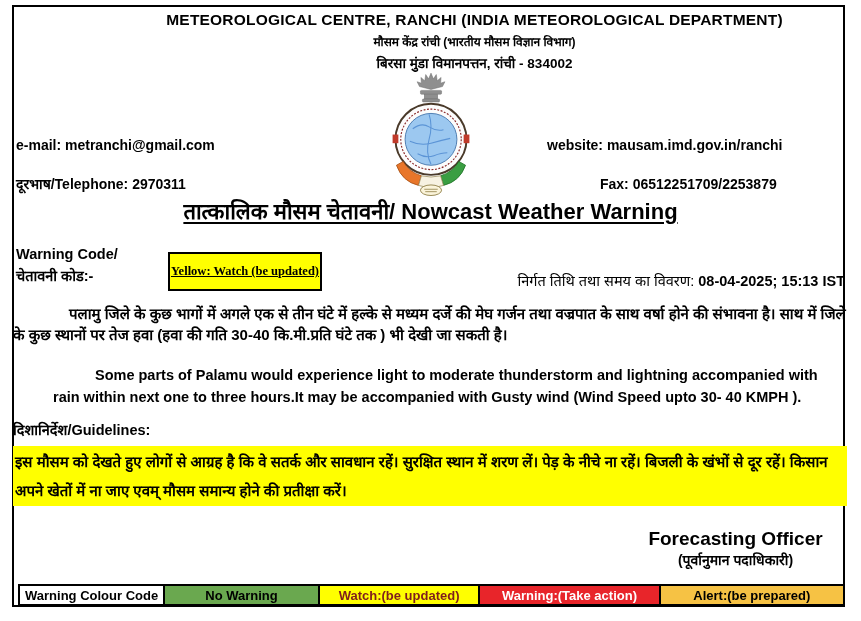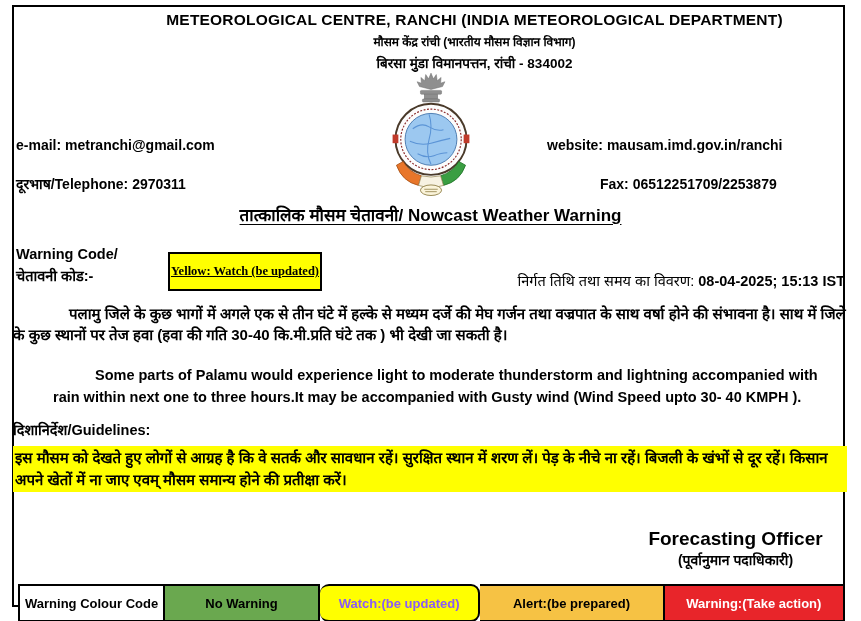--- a/index.html
+++ b/index.html
@@ -13,22 +13,22 @@
     border:2px solid #000; background:#fff;
   }
   .abs{ position:absolute; }
   .header-block{ left:0; top:11px; width:861px; text-align:center;margin-left:44px; }
   .header-en{ font-size:15.5px; font-weight:700; letter-spacing:0.2px; }
   .header-hi{ font-size:12px; font-weight:700; margin-top:4px; }
   .header-addr{ font-size:13.5px; font-weight:700; margin-top:4px; }
   .logo-wrap{ left:50%; top:72px; transform:translateX(-50%); }
   .contact{ font-size:14px; font-weight:700; }
   .doc-title{
-    left:0; top:203px; width:861px; text-align:center;
-    font-size:17px; font-weight:700; text-decoration:underline;
+    left:0; top:195px; width:861px; text-align:center;
+    font-size:22px; font-weight:700; text-decoration:underline;
     text-underline-offset:3px;
   }
   .wc-label{ left:16px; top:243px; font-size:14.5px; font-weight:700; line-height:22px; }
   .wc-box{
     left:168px; top:252px; width:154px; height:39px;
     border:2px solid #000; display:flex; align-items:center; justify-content:center;font-family:Liberation Serif, serif;
   }
   .wc-box span{ font-size:12.5px; font-weight:700; text-decoration:underline; }
   .issue-line{ right:16px; top:270px; font-size:14.5px; text-align:center; }
   .issue-line .lbl{ font-weight:400; }
@@ -37,27 +37,27 @@
     left:13px; top:303px; width:834px; font-size:15px; font-weight:700;
     line-height:21px; text-indent:56px;
   }
   .para-en{
     left:13px; top:364px; width:828px; font-size:14.5px; font-weight:700;
     line-height:22px; text-indent:42px;padding-left:40px;
   }
   .guidelines-label{ left:13px; top:419px; font-size:14.5px; font-weight:700; }
   .guidelines-box{
     left:13px; top:446px; width:834px; font-size:15px; font-weight:700;
-    line-height:22px; padding:1px 2px;
+    line-height:29px; padding:1px 2px;
   }
   .signature{ left:648px; top:528px; width:175px; text-align:center; }
   .signature .sig-en{ font-size:19px; font-weight:700; }
   .signature .sig-hi{ font-size:14px; font-weight:700; }
   .colour-bar{
-    left:18px; top:584px; width:827px; height:38px; display:flex;
+    left:18px; top:584px; width:827px; height:22px; display:flex;
   }
   .colour-cell{
     border:2px solid #000; border-left-width:0;
     display:flex; align-items:center; justify-content:center;
     font-size:13px; font-weight:700; white-space:nowrap;
   }
   .colour-cell:first-child{ border-left-width:2px; }
   .cc0{ flex:0 0 17.8%; }
   .cc1{ flex:0 0 18.7%; }
   .cc2{ flex:0 0 19.4%; }
@@ -132,16 +132,16 @@
 <div class="abs guidelines-box" style="background-color: rgb(255, 255, 0);">इस मौसम को देखते हुए लोगों से आग्रह है कि वे सतर्क और सावधान रहें। सुरक्षित स्थान में शरण लें। पेड़ के नीचे ना रहें। बिजली के खंभों से दूर रहें। किसान अपने खेतों में ना जाए एवम् मौसम समान्य होने की प्रतीक्षा करें।</div>
 
 <div class="abs signature">
   <div class="sig-en">Forecasting Officer</div>
   <div class="sig-hi">(पूर्वानुमान पदाधिकारी)</div>
 </div>
 
 <div class="abs colour-bar">
   <div class="colour-cell cc0" style="background-color: rgb(255, 255, 255); color: rgb(0, 0, 0);">Warning Colour Code</div>
   <div class="colour-cell cc1" style="background-color: rgb(106, 168, 79); color: rgb(0, 0, 0);">No Warning</div>
-  <div class="colour-cell cc2" style="background-color: rgb(255, 255, 0); color: #8b5cf6; border-radius: 9px;">Watch:(be updated)</div>
+  <div class="colour-cell cc2" style="background-color: rgb(255, 255, 0); color: #7f1d1d;">Watch:(be updated)</div>
+  <div class="colour-cell cc4" style="background-color: rgb(232, 37, 42); color: rgb(255, 255, 255);">Warning:(Take action)</div>
   <div class="colour-cell cc3" style="background-color: rgb(246, 194, 68); color: rgb(0, 0, 0);">Alert:(be prepared)</div>
-  <div class="colour-cell cc4" style="background-color: rgb(232, 37, 42); color: rgb(255, 255, 255);">Warning:(Take action)</div>
 </div>
 
 </body></html>

